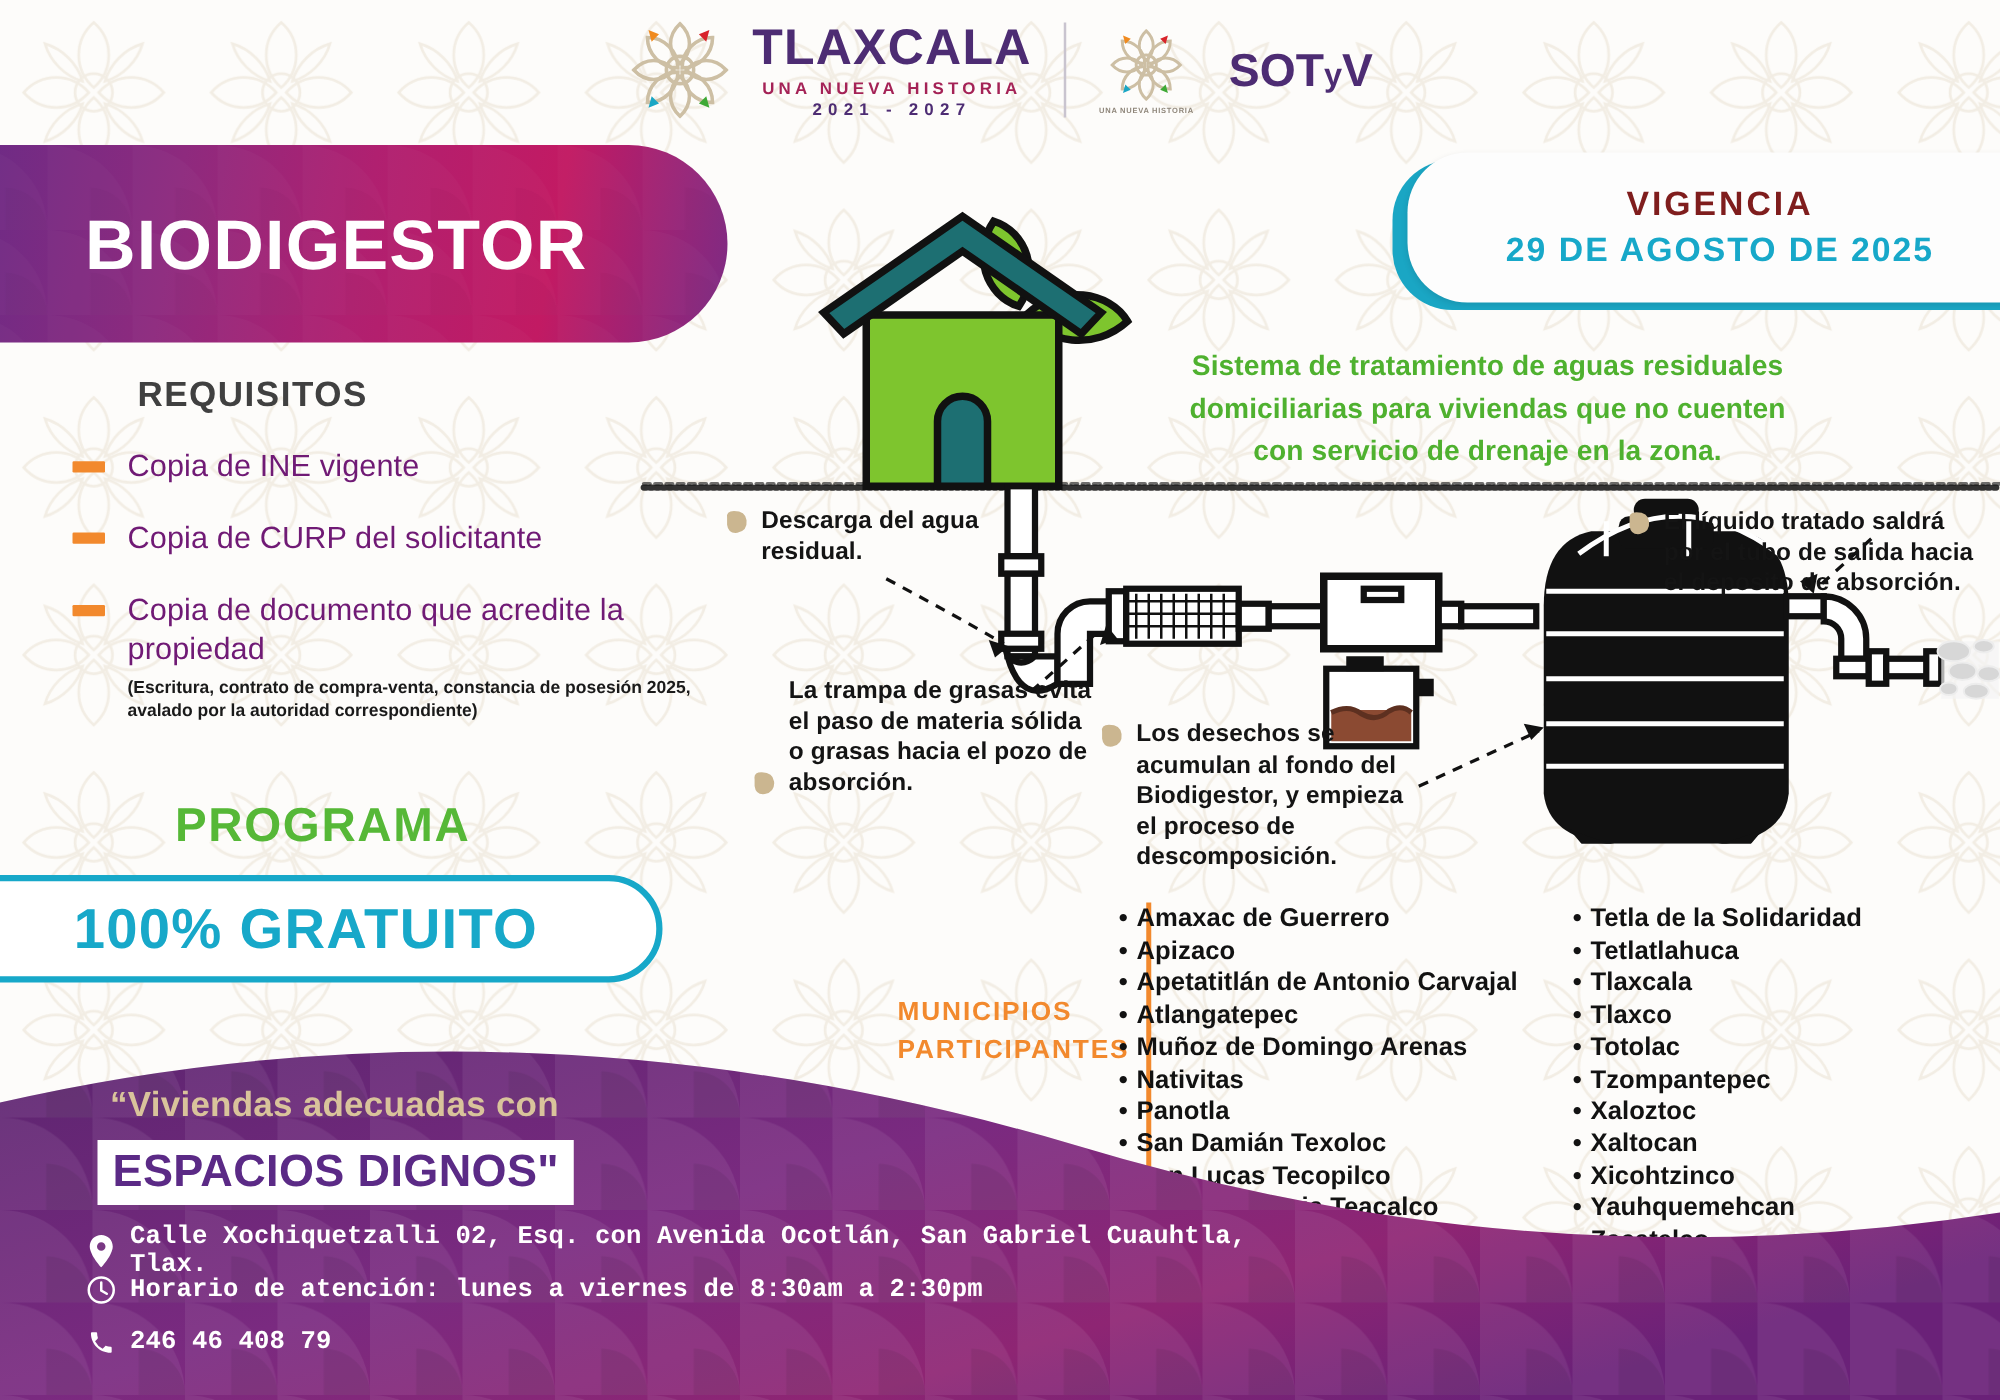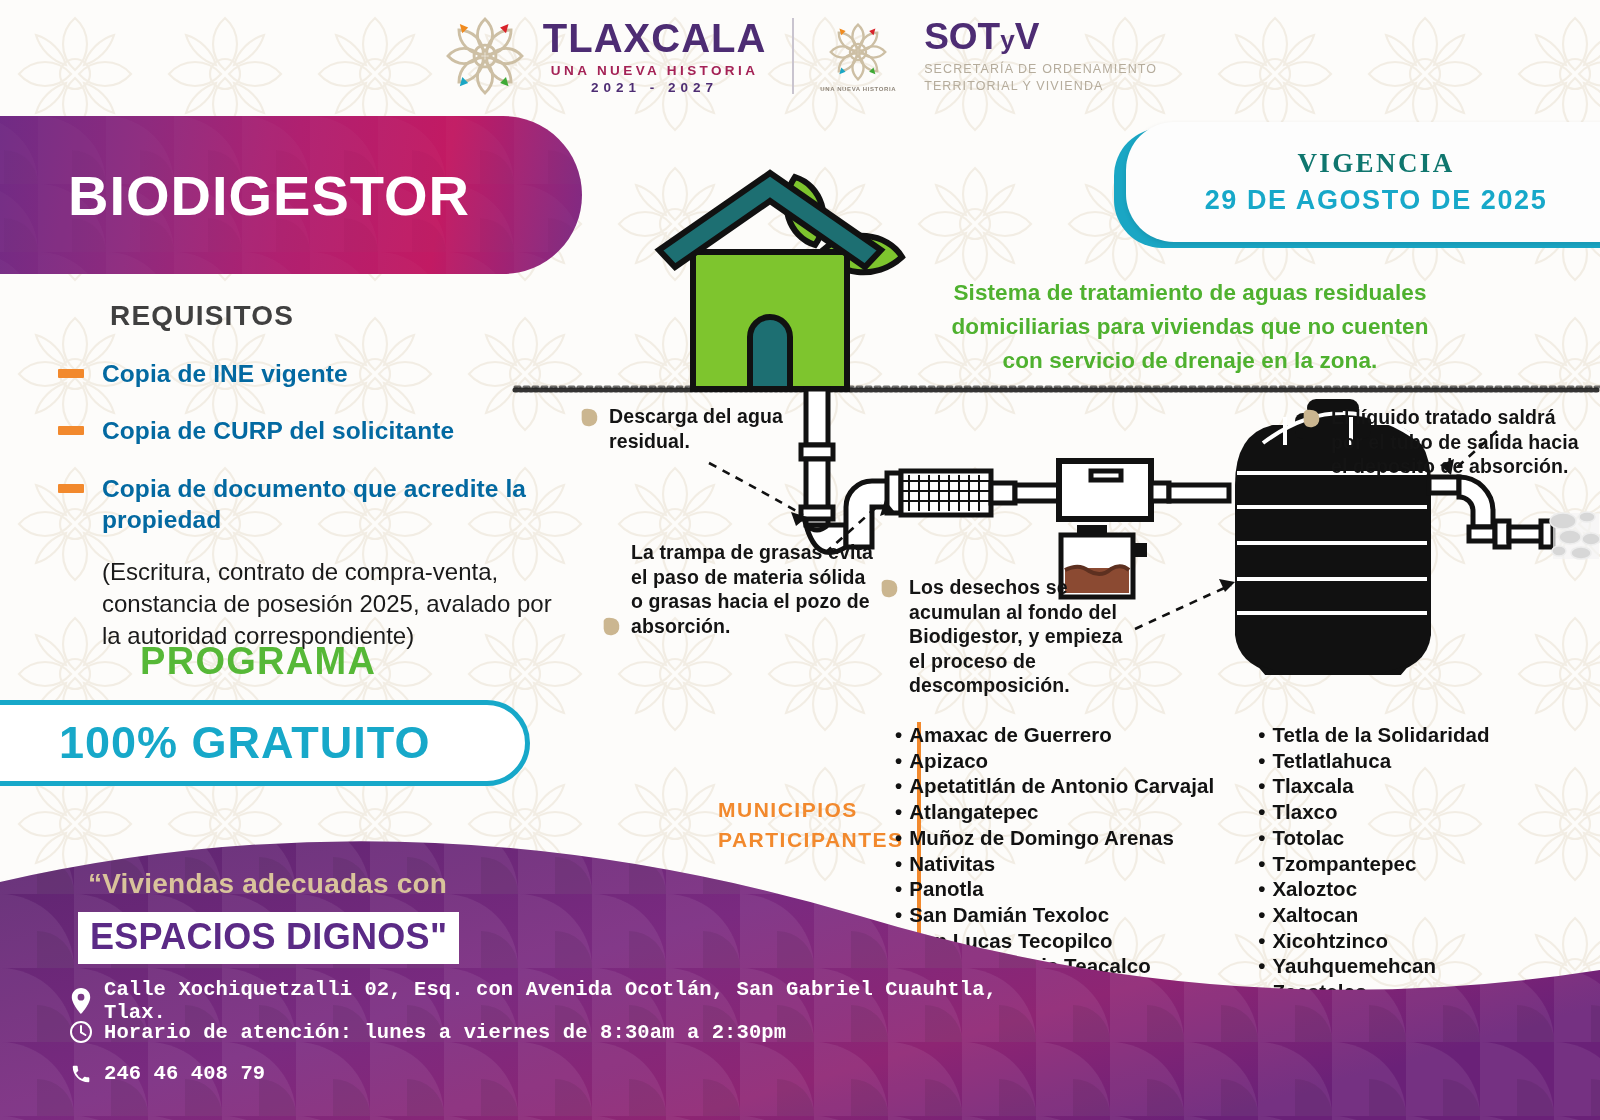--- a/index.html
+++ b/index.html
@@ -43,31 +43,31 @@
   .title-text{position:relative;z-index:2;color:#fff;font-size:56px;font-weight:bold;
       letter-spacing:1px;margin-left:98px;}
 
   
   .vigencia{position:absolute;right:0;top:118px;width:500px;height:130px;z-index:5;}
   .vig-shadow{position:absolute;left:14px;top:10px;width:500px;height:120px;
       background:#1aa6c4;border-radius:48px 0 0 48px;}
   .vig-card{position:absolute;left:26px;top:4px;width:500px;height:120px;background:#fdfdfd;
       border-radius:48px 0 0 48px;box-shadow:0 2px 5px rgba(0,0,0,.10);
       display:flex;flex-direction:column;align-items:center;justify-content:center;}
-  .vig-l1{color:#0f766e;font-size:27px;font-weight:bold;letter-spacing:2.4px;font-family:Liberation Serif, serif;}
+  .vig-l1{color:#7f1d1d;font-size:27px;font-weight:bold;letter-spacing:2.4px;}
   .vig-l2{color:#17a8c9;font-size:27px;font-weight:bold;letter-spacing:1.6px;margin-top:6px;}
 
   
   .req-head{position:absolute;left:110px;top:300px;color:#404040;font-size:28px;font-weight:bold;
       letter-spacing:1.2px;z-index:4;}
   .req-list{position:absolute;left:58px;top:358px;width:510px;z-index:4;}
   .req-item{display:flex;align-items:flex-start;margin-bottom:26px;}
   .dash{width:26px;height:9px;background:#f2892d;border-radius:1px;margin-top:11px;margin-right:18px;flex:0 0 auto;}
-  .req-txt{font-size:24.5px;font-weight:bold;color:#0369a1;line-height:1.28;letter-spacing:.1px;}
-  .req-note{font-size:24px;font-weight:normal;color:#1a1a1a;line-height:1.32;margin-top:21px;letter-spacing:0px;}
+  .req-txt{font-size:24.5px;font-weight:normal;color:#701a75;line-height:1.28;letter-spacing:.1px;}
+  .req-note{font-size:14px;font-weight:bold;color:#1a1a1a;line-height:1.32;margin-top:5px;letter-spacing:0px;}
 
   
   .prog-head{position:absolute;left:140px;top:640px;color:#56b837;font-size:38px;font-weight:bold;
       letter-spacing:1.3px;z-index:4;}
   .gratis-pill{position:absolute;left:-40px;top:700px;width:560px;height:76px;
       border:5px solid #17a8c9;border-radius:0 44px 44px 0;background:#fff;z-index:4;
       display:flex;align-items:center;}
   .gratis-txt{color:#17a8c9;font-size:45px;font-weight:bold;letter-spacing:1px;margin-left:94px;}
 
   
@@ -177,24 +177,20 @@
           </g>
           <path d="M20 12l10 4-7 7z" fill="#f08a1e"></path>
           <path d="M78 12l-10 4 7 7z" fill="#d8232a"></path>
           <path d="M20 86l10-4-7-7z" fill="#1aa6c4"></path>
           <path d="M78 86l-10-4 7-7z" fill="#3ea935"></path>
         </svg>
         <div class="rosette-cap">UNA NUEVA HISTORIA</div>
       </div>
       <div class="sotyv-text">
         <div class="sotyv-name"><span>SOT</span><span class="small">y</span><span>V</span></div>
-        <div class="sotyv-sub">
-          <div>SECRETARÍA DE ORDENAMIENTO</div>
-          <div>TERRITORIAL Y VIVIENDA</div>
-        </div>
       </div>
     </div>
   </div>
 
   <div class="title-banner">
     <svg class="pat" viewBox="0 0 612 158" preserveAspectRatio="none">
       <defs>
         <pattern id="bpat" width="68" height="68" patternUnits="userSpaceOnUse">
           <rect width="68" height="68" fill="none"></rect>
           <path d="M0 0a68 68 0 0 1 68 68H0z" fill="#ffffff" opacity=".14"></path>

